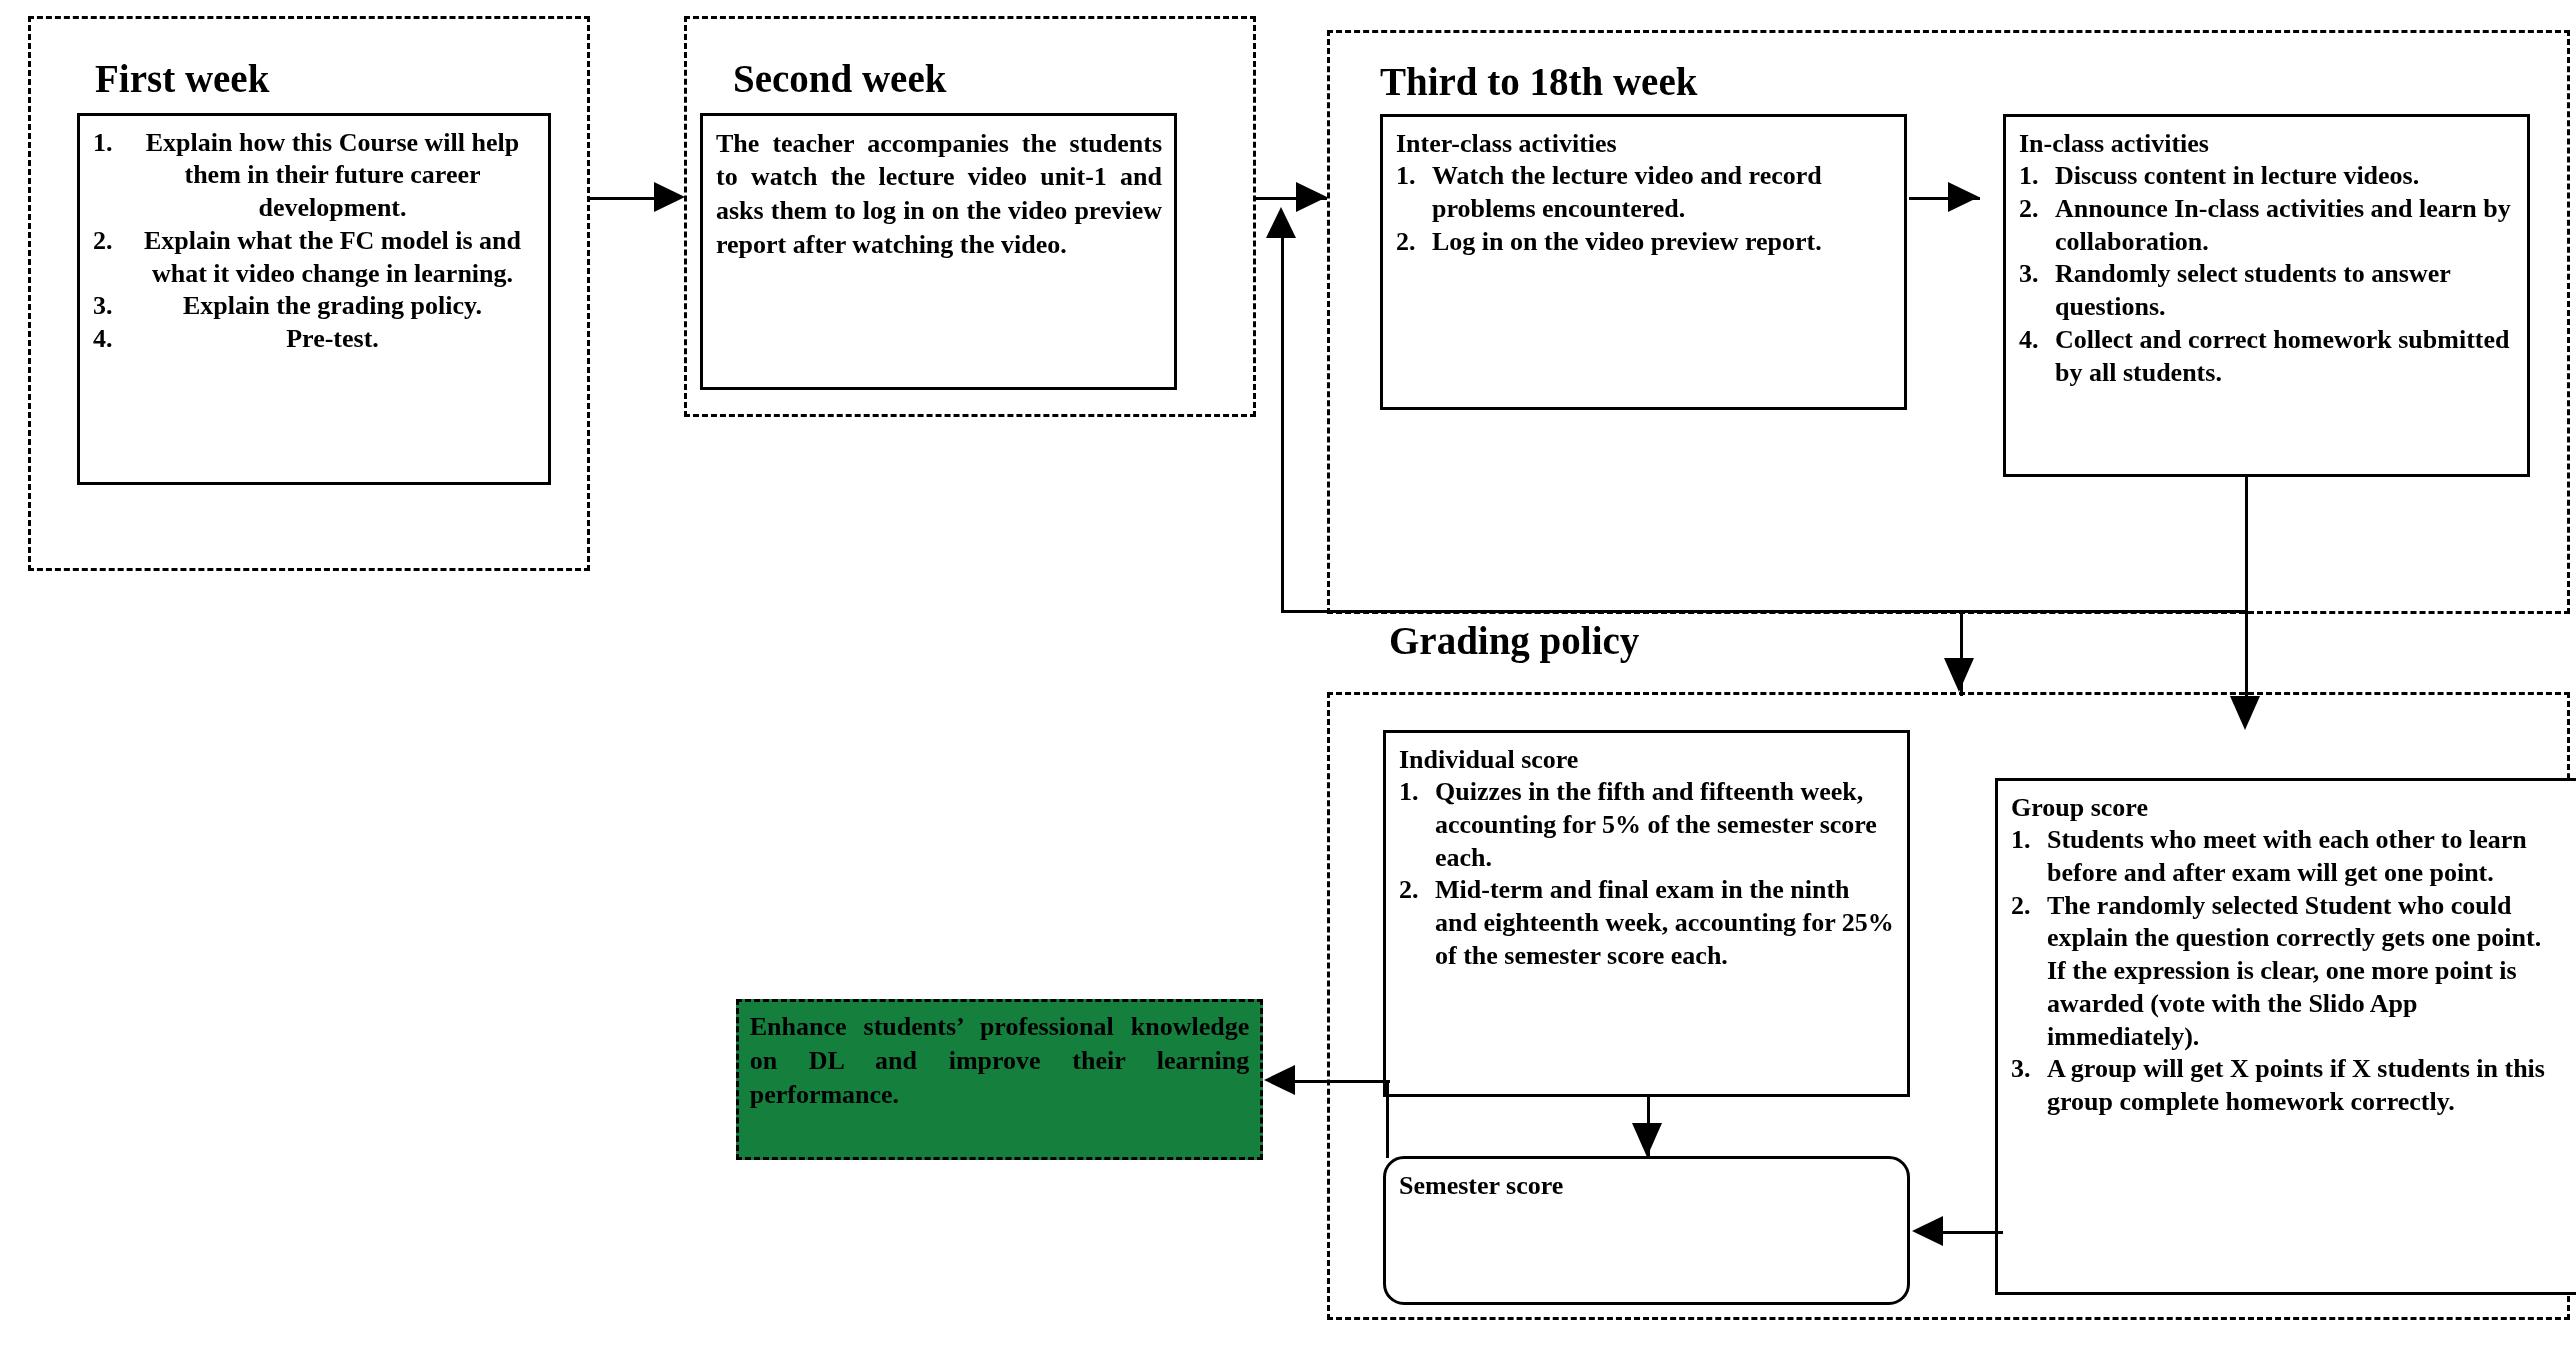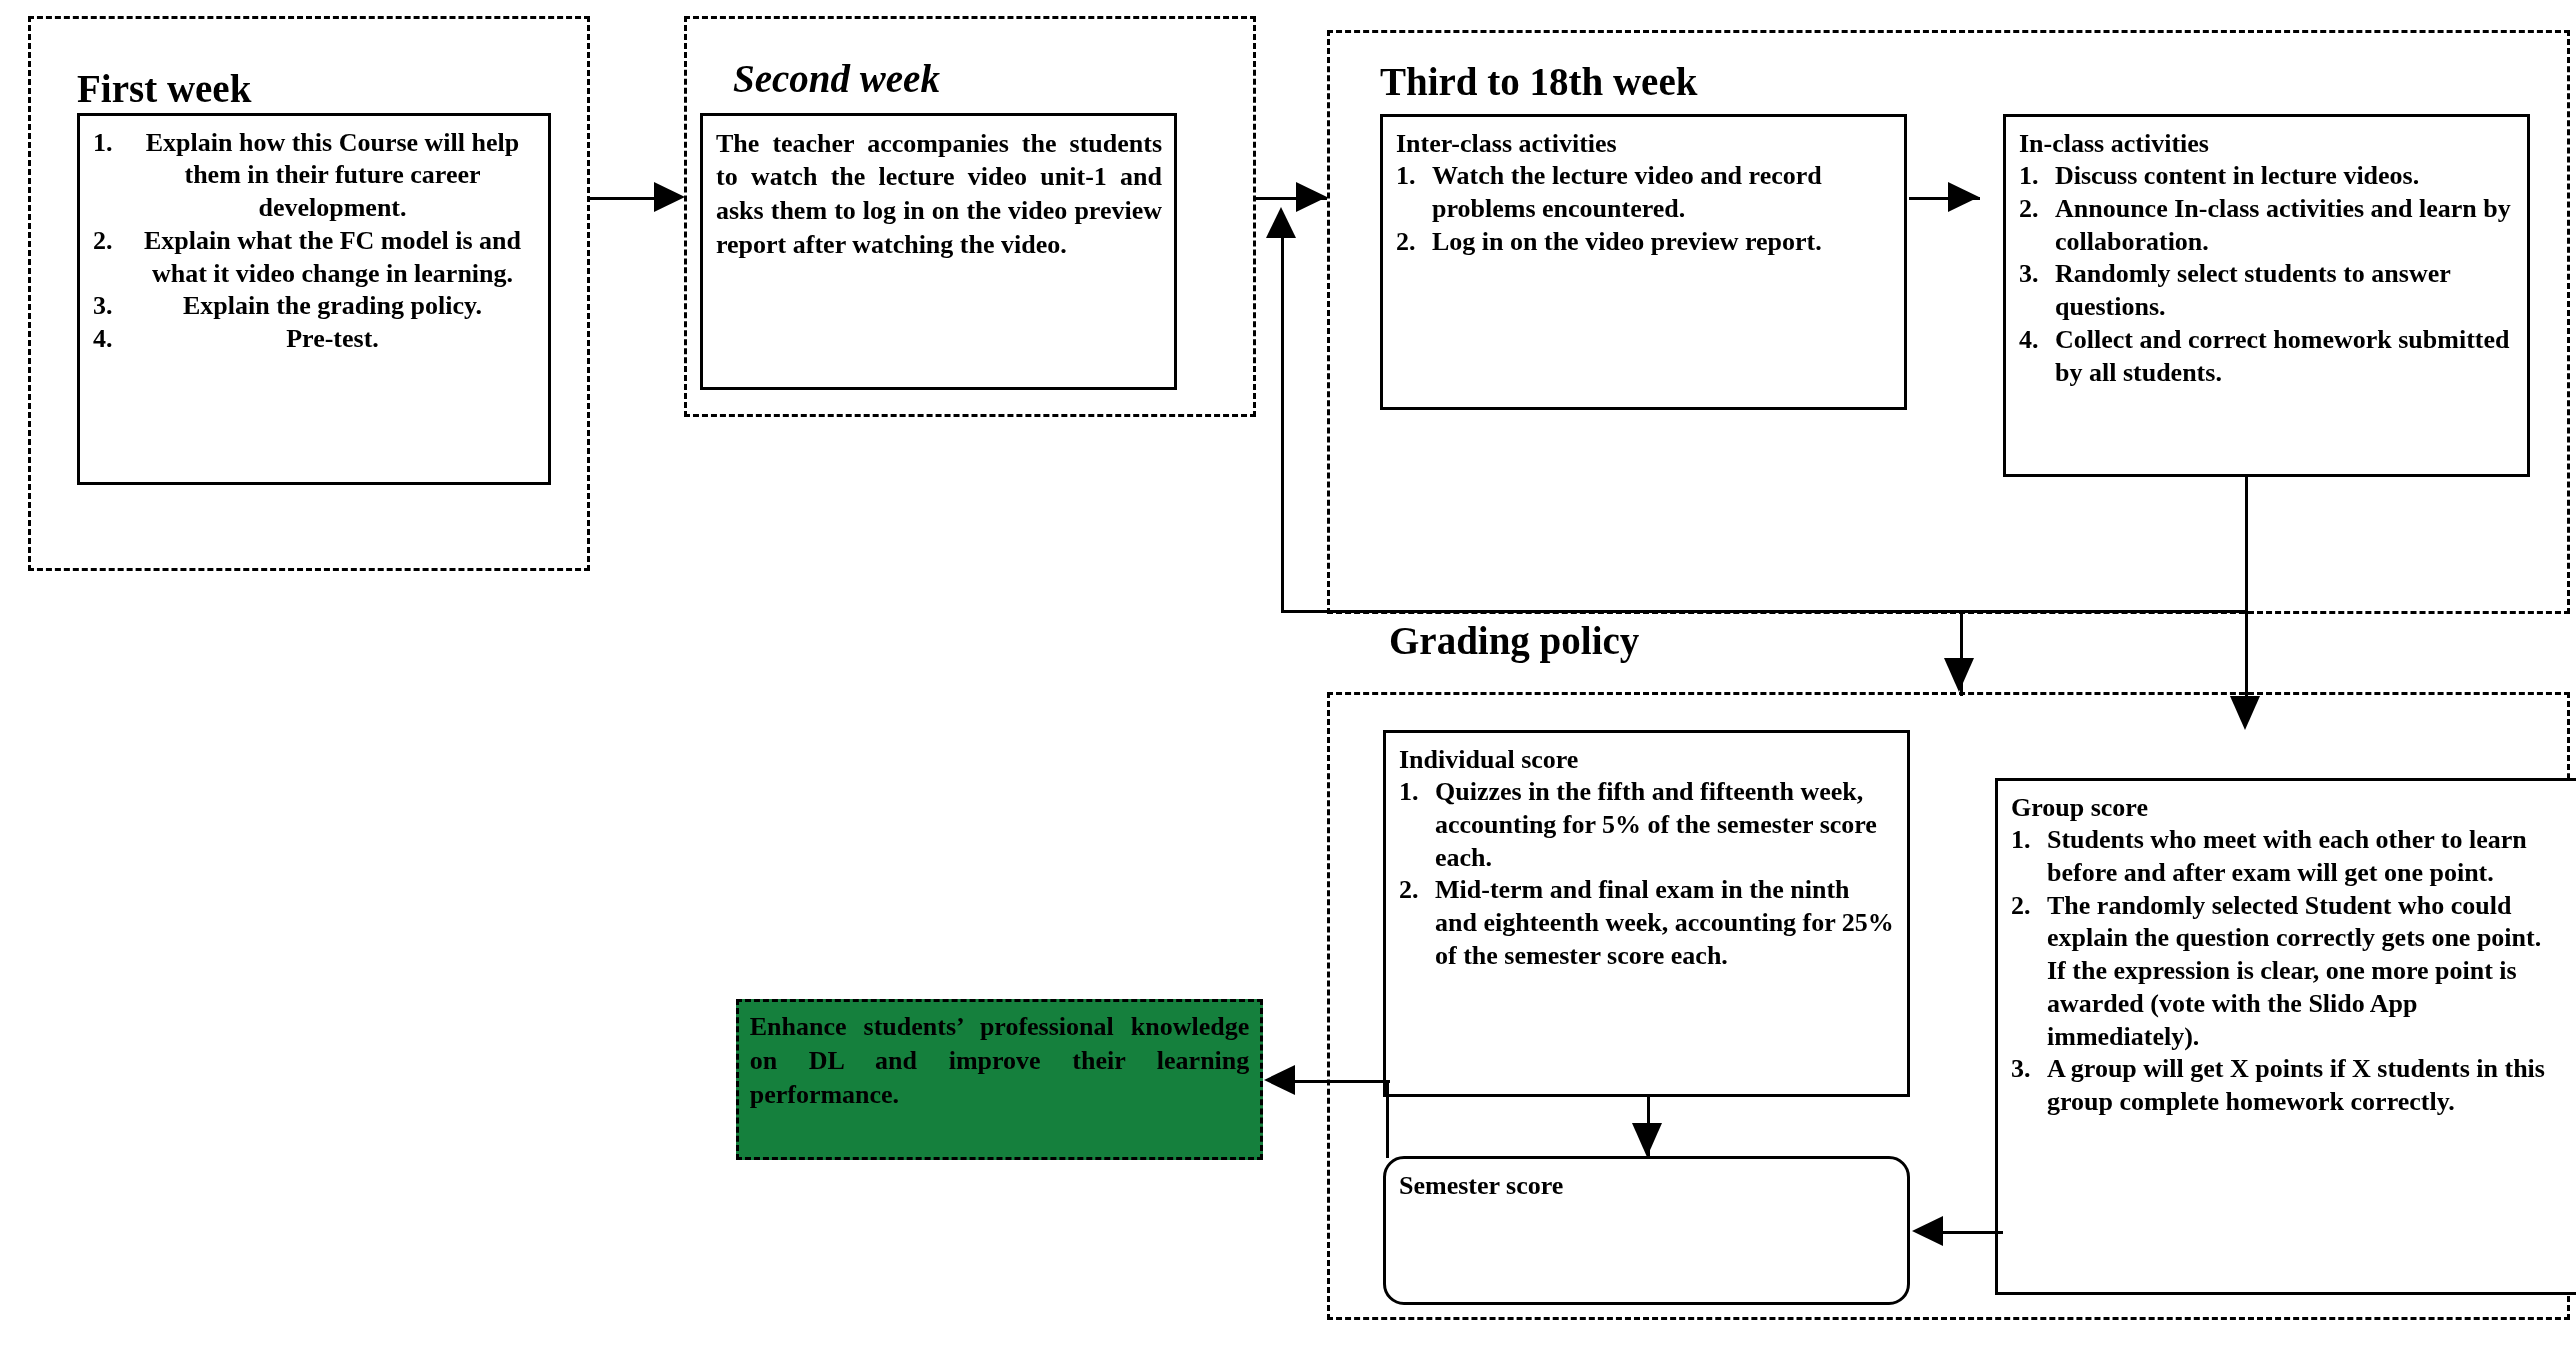--- a/index.html
+++ b/index.html
@@ -132,36 +132,36 @@
     border-right: 15.4px solid transparent;
     border-bottom: 31px solid #000000;
   }
 </style>
 </head>
 <body>
 
 <div id="canvas">
 
   <div class="phase" style="left:28.4px; top:16px; width:562px; height:555px;"></div>
-  <div class="phase-title" style="left:77px; top:59px;margin-top:10px;">First week</div>
+  <div class="phase-title" style="left:95px; top:59px;">First week</div>
 
   <div class="box" style="left:77px; top:113px; width:474px; height:372px;text-align:center;">
     <ol class="nlist">
       <li>Explain how this Course will help them in their future career development.</li>
       <li>Explain what the FC model is and what it video change in learning.</li>
       <li>Explain the grading policy.</li>
       <li>Pre-test.</li>
     </ol>
   </div>
 
   <div class="hline" style="left:590px; top:197px; width:65px;"></div>
   <div class="arrow arrow-right" style="left:654px; top:182px;"></div>
 
   <div class="phase" style="left:684px; top:16px; width:572px; height:401px;"></div>
-  <div class="phase-title" style="left:733px; top:59px;font-style:italic;">Second week</div>
+  <div class="phase-title" style="left:733px; top:59px;">Second week</div>
 
   <div class="box" style="left:700px; top:113px; width:477px; height:277px;">
     <p class="para justify">The teacher accompanies the students to watch the lecture video unit-1 and asks them to log in on the video preview report after watching the video.</p>
   </div>
 
   <div class="hline" style="left:1256px; top:197px; width:71px;"></div>
   <div class="arrow arrow-right" style="left:1296px; top:182px;"></div>
 
   <div class="vline" style="left:1281px; top:218px; height:395px;"></div>
   <div class="hline" style="left:1281px; top:610px; width:966px;"></div>

